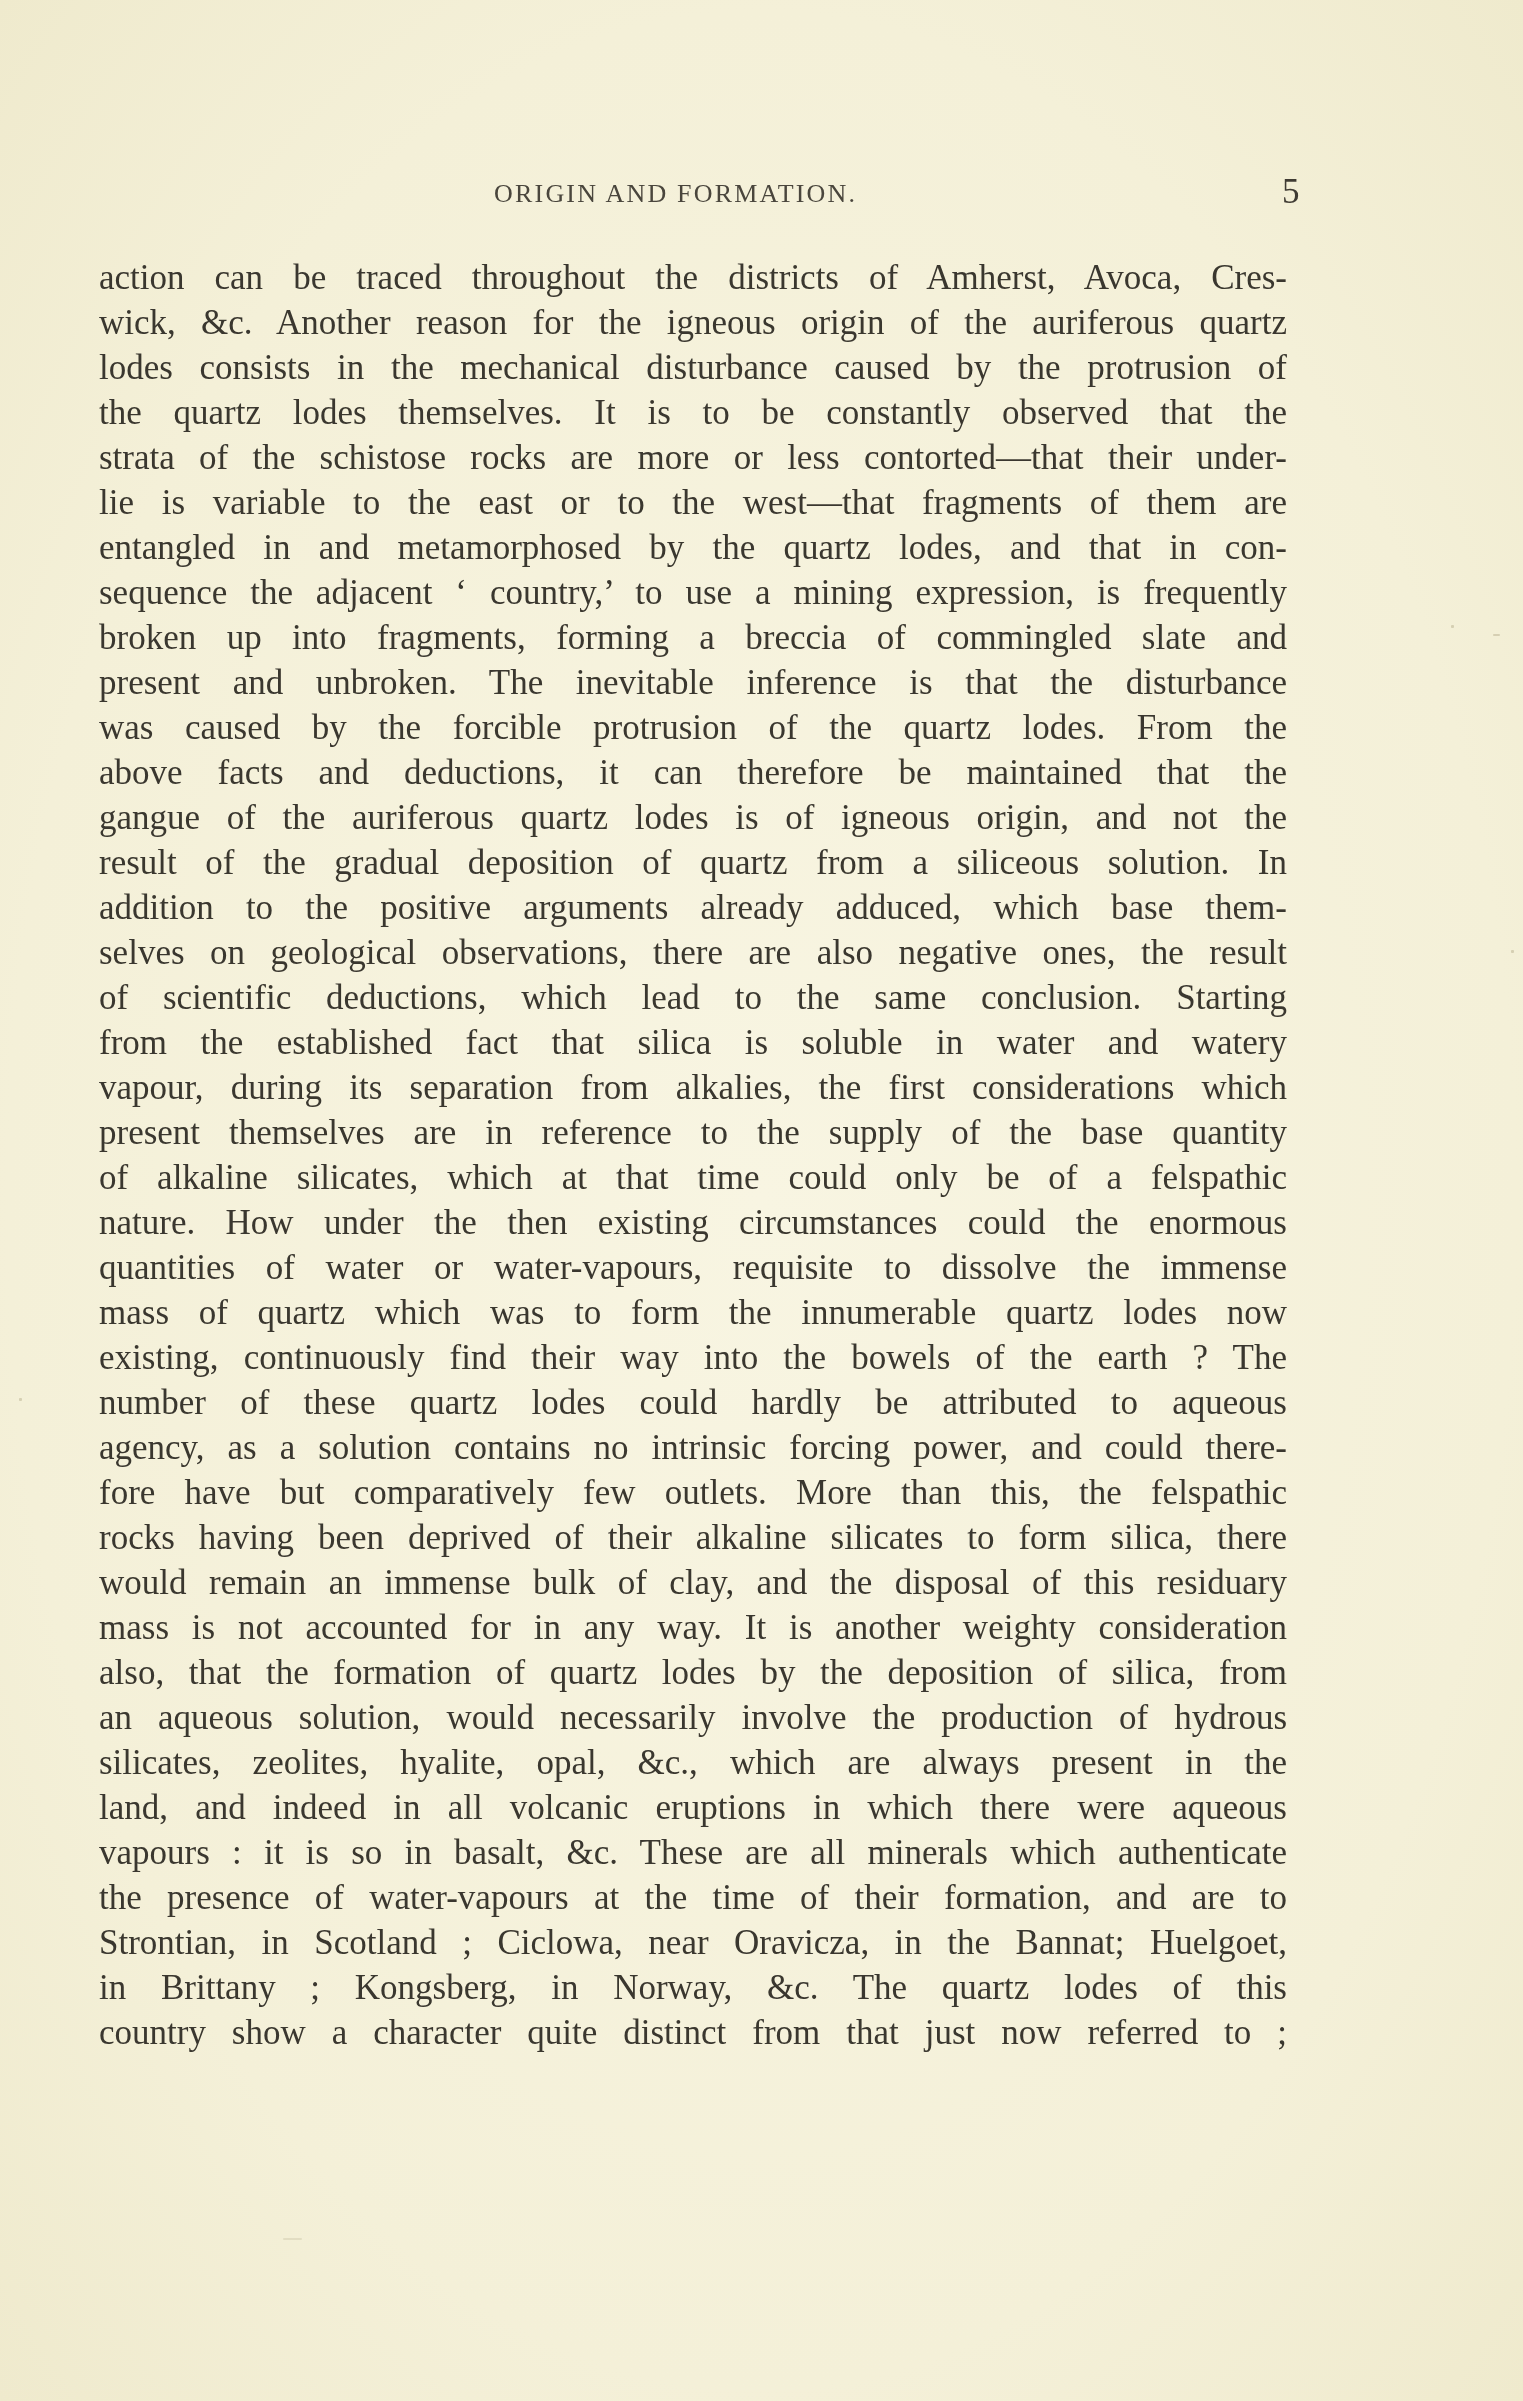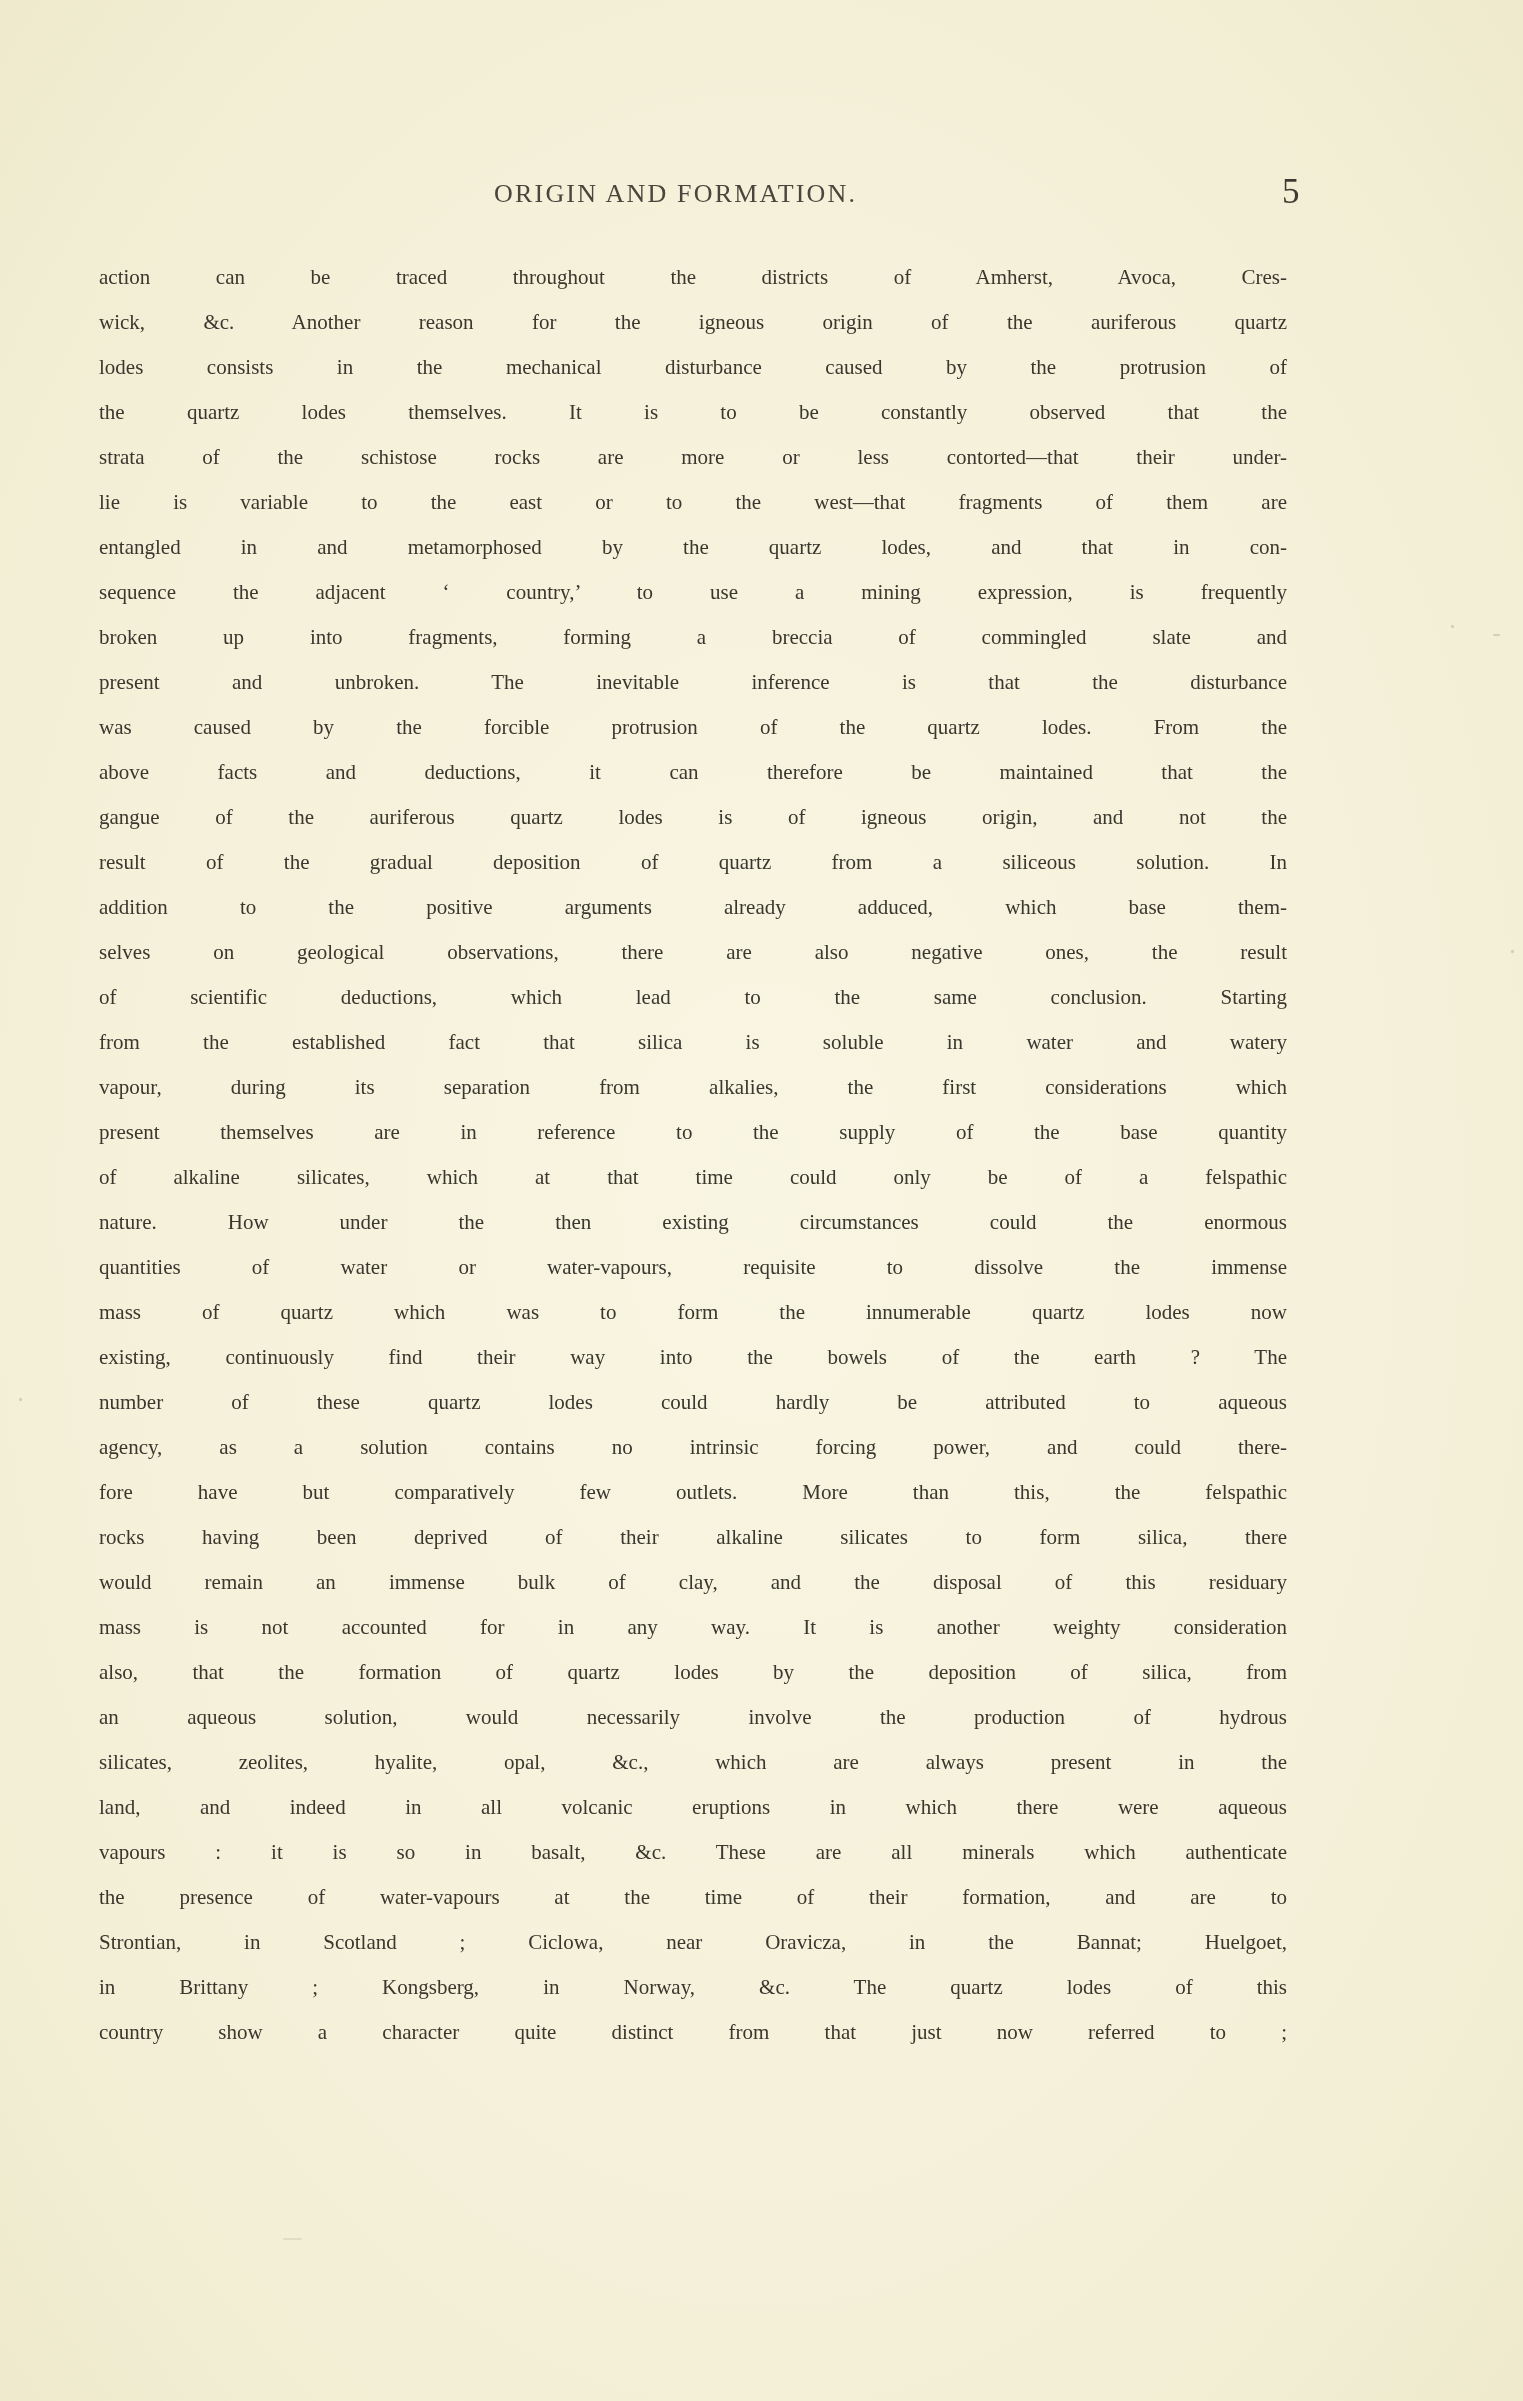--- a/index.html
+++ b/index.html
@@ -49,21 +49,21 @@
     .body-text {
       position: absolute;
       left: 99px;
       top: 255px;
       width: 1188px;
     }
     .line {
       display: block;
       height: 45px;
       line-height: 45px;
-      font-size: 21px;
+      font-size: 35px;
       white-space: nowrap;
       text-align: justify;
       text-align-last: justify;
       color: #3a372f;
     }
     .line.last {
       text-align-last: justify;
     }
     .speck {
       position: absolute;

